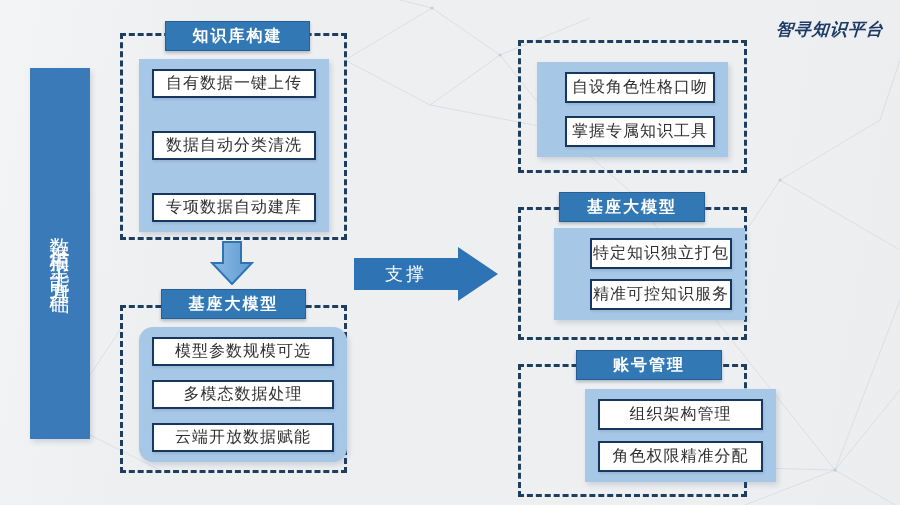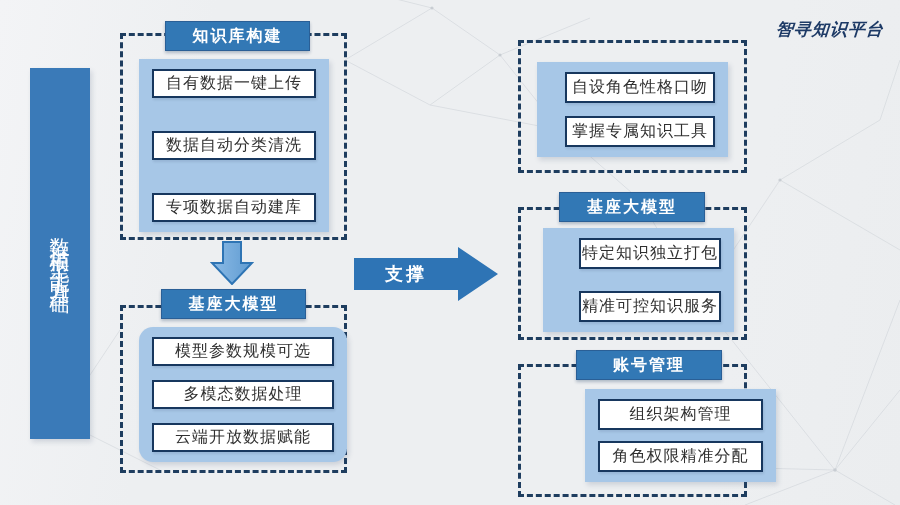--- a/index.html
+++ b/index.html
@@ -105,21 +105,21 @@
   .down-arrow-svg { position: absolute; left: 210px; top: 241px; z-index: 1; }
   .big-arrow-svg  { position: absolute; left: 354px; top: 245px; z-index: 1; }
   .arrow-label {
     position: absolute;
     left: 354px;
     top: 258px;
     width: 104px;
     height: 32px;
     color: #ffffff;
     font-size: 18px;
-    font-weight: bold;
+    font-weight: normal;
     letter-spacing: 3px;
     display: flex;
     align-items: center;
     justify-content: center;
     z-index: 2;
     text-align: right;
   }
 </style>
 </head>
 <body>
@@ -190,21 +190,21 @@
     <div class="dash" style="top:15px;"></div>
     <div class="panel" style="left:19px; top:37px; width:191px; height:95px;padding-left:28px;">
       <div class="item item-h31">自设角色性格口吻</div>
       <div class="item item-h31">掌握专属知识工具</div>
     </div>
   </section>
 
   <section class="group" style="left:518px; top:192px; width:229px; height:148px;">
     <div class="dash" style="top:15px;"></div>
     <div class="ghead" style="left:41px; width:146px;">基座大模型</div>
-    <div class="panel" style="left:25px; top:36px; width:191px; height:104px;padding-left:36px;">
+    <div class="panel" style="left:36px; top:36px; width:191px; height:92px;padding-left:36px;">
       <div class="item item-h31">特定知识独立打包</div>
       <div class="item item-h31">精准可控知识服务</div>
     </div>
   </section>
 
   <section class="group" style="left:518px; top:350px; width:229px; height:147px;">
     <div class="dash" style="top:14px;"></div>
     <div class="ghead" style="left:58px; width:146px;">账号管理</div>
     <div class="panel" style="left:19px; top:39px; width:191px; height:93px;margin-left:48px;">
       <div class="item item-h31">组织架构管理</div>

